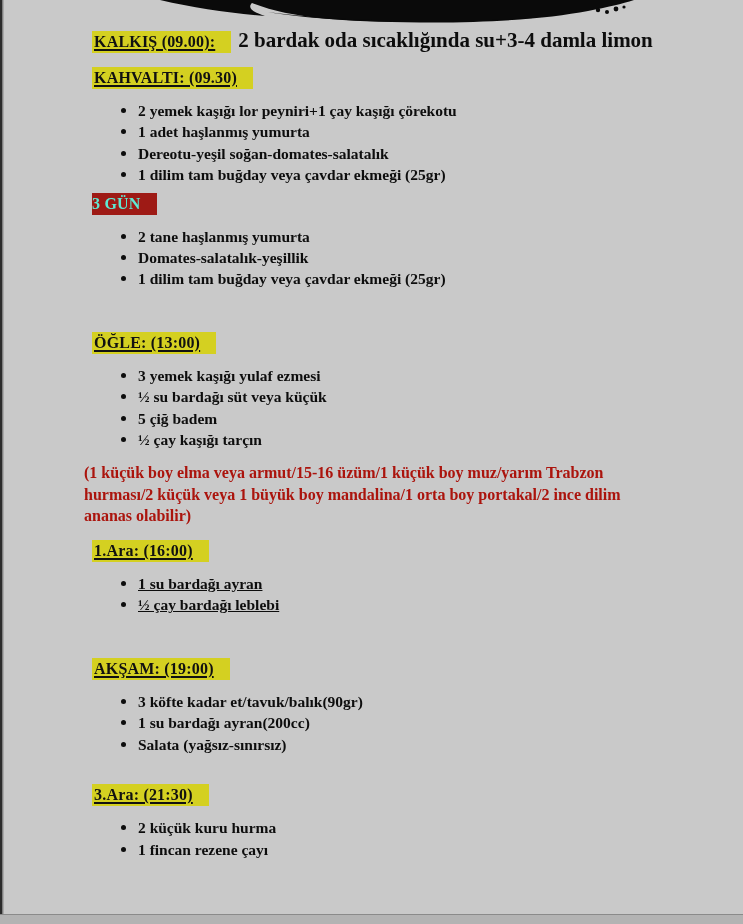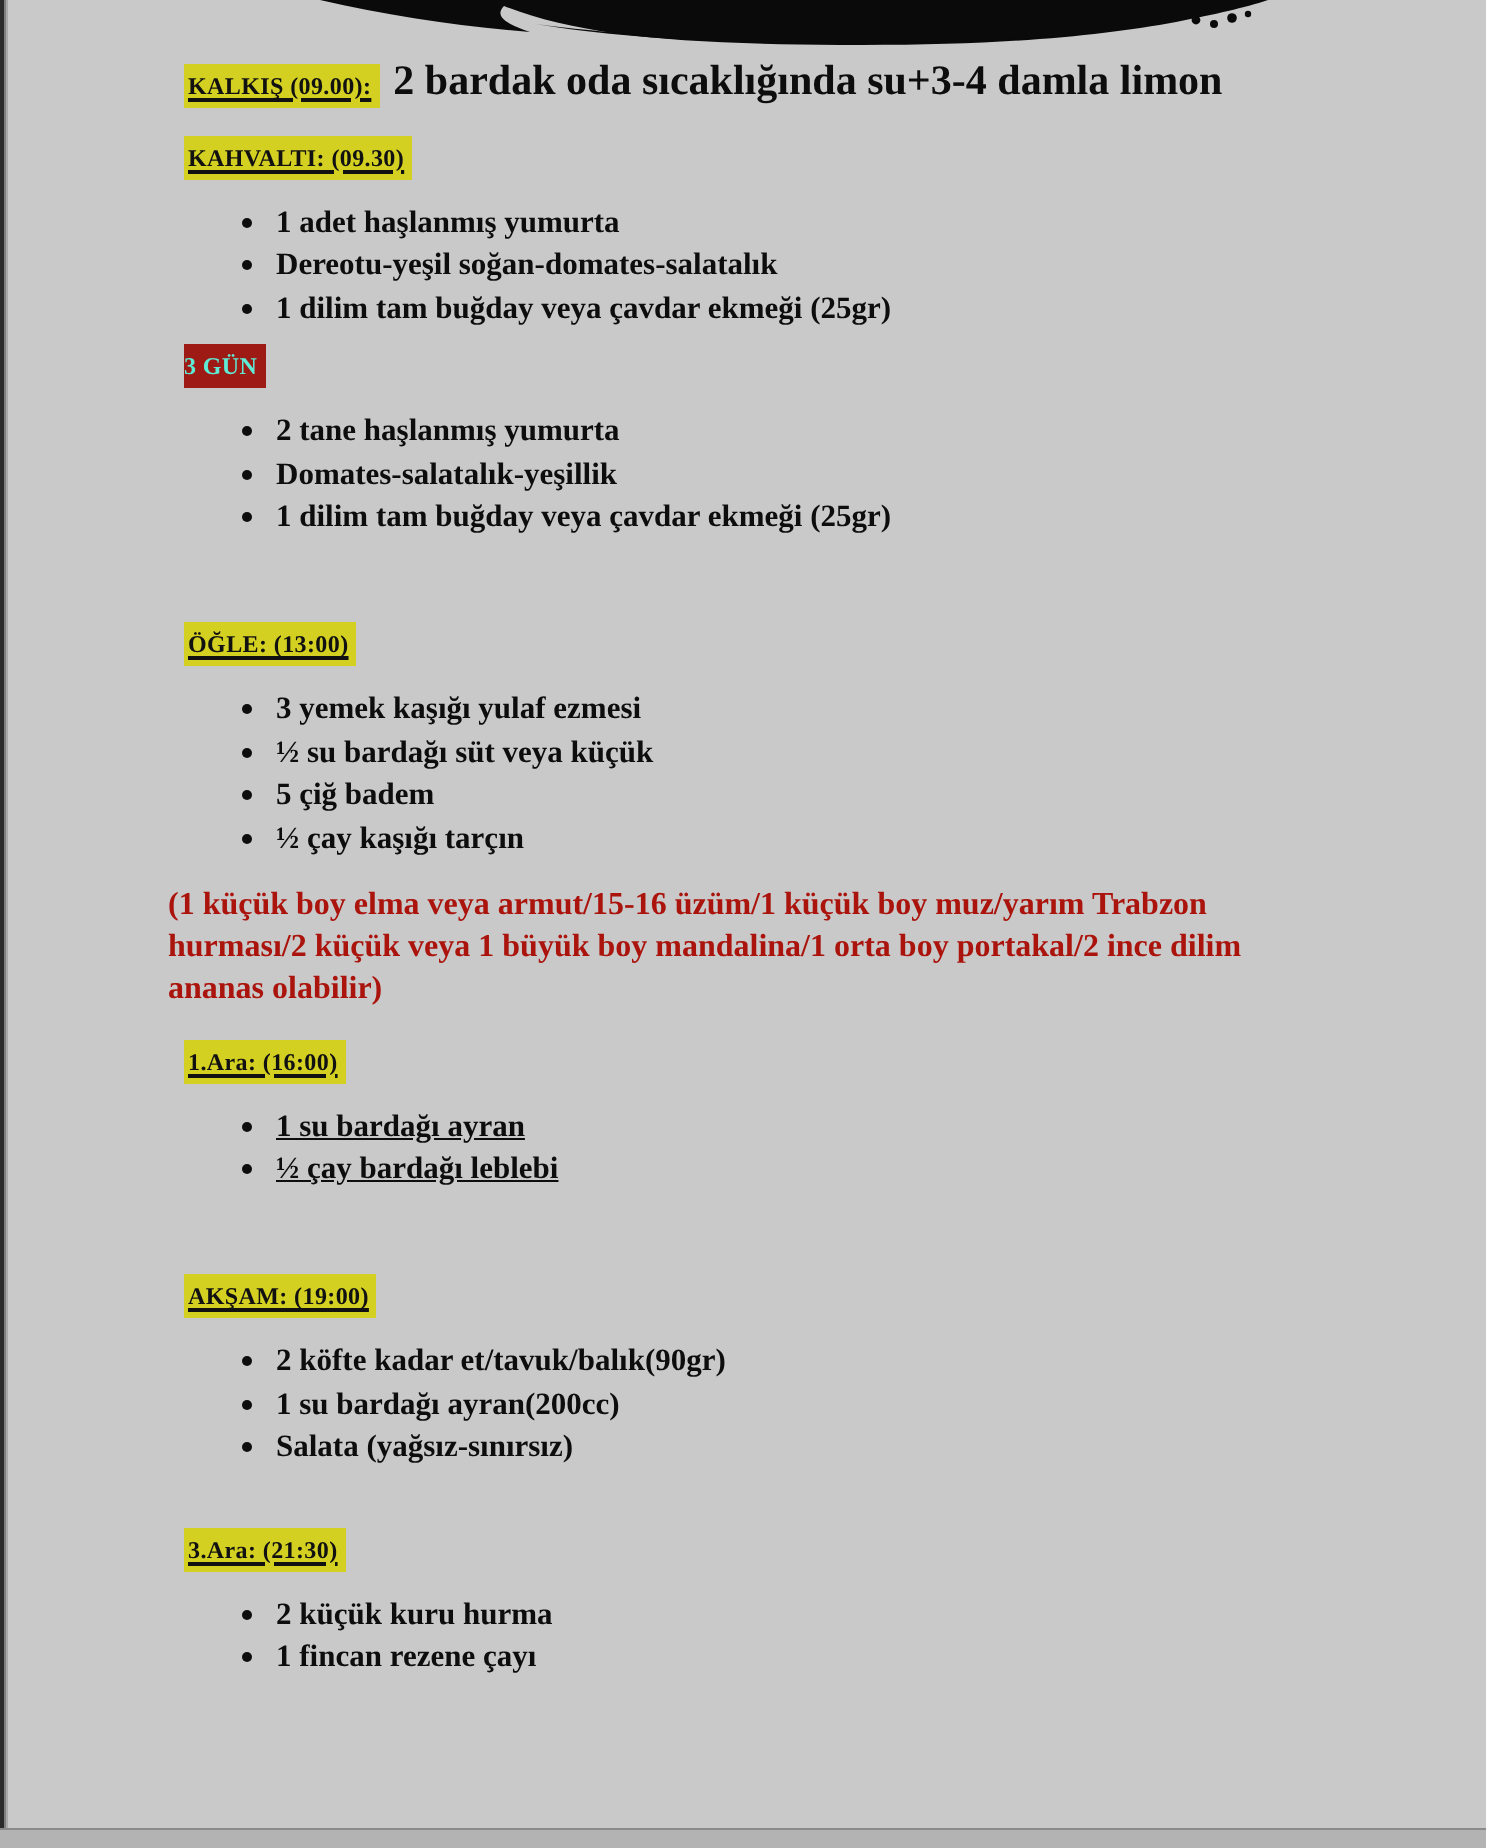--- a/index.html
+++ b/index.html
@@ -33,23 +33,23 @@
   .content {
     position: absolute;
     left: 92px; top: 0;
     width: 600px;
     color: #0d0d0d;
     font-size: 15.5px;
   }
   .section { position: relative; }
   .heading {
     display: inline-block;
-    font-size: 12px;
+    font-size: 16px;
     line-height: 20px;
-    padding: 1px 4px 1px 2px;
+    padding: 1px 16px 1px 2px;
     letter-spacing: 0.2px;
   }
   .hl-yellow {
     background: #d4d021;
     color: #111;
     text-decoration: underline;
     text-decoration-thickness: 1.5px;
     text-underline-offset: 2px;
   }
   .hl-red {
@@ -107,41 +107,42 @@
     <path fill="#0a0a0a" d="M268,12 C330,23 450,25 545,17 C470,23 350,23 268,12 Z"></path>
     <circle cx="598" cy="10" r="2.2" fill="#0a0a0a"></circle>
     <circle cx="607" cy="12" r="2" fill="#0a0a0a"></circle>
     <circle cx="616" cy="9" r="2.4" fill="#0a0a0a"></circle>
     <circle cx="624" cy="7" r="1.6" fill="#0a0a0a"></circle>
   </svg>
 
   <div class="content" id="doc-content">
       <div class="section sec-kalkis"><span class="heading hl-yellow">KALKIŞ (09.00):</span><span class="inline-text">2 bardak oda sıcaklığında su+3-4 damla limon</span></div>
       <div class="section sec-kahvalti"><span class="heading hl-yellow">KAHVALTI: (09.30)</span><ul class="bullets">
+          <li>2 yemek kaşığı lor peyniri+1 çay kaşığı çörekotu</li>
           <li>1 adet haşlanmış yumurta</li>
           <li>Dereotu-yeşil soğan-domates-salatalık</li>
           <li>1 dilim tam buğday veya çavdar ekmeği (25gr)</li>
         </ul></div>
       <div class="section sec-gun-3"><span class="heading hl-red">3 GÜN</span><ul class="bullets">
           <li>2 tane haşlanmış yumurta</li>
           <li>Domates-salatalık-yeşillik</li>
           <li>1 dilim tam buğday veya çavdar ekmeği (25gr)</li>
         </ul></div>
       <div class="section sec-ogle"><span class="heading hl-yellow">ÖĞLE: (13:00)</span><ul class="bullets">
           <li>3 yemek kaşığı yulaf ezmesi</li>
           <li>½  su bardağı süt veya küçük</li>
           <li>5 çiğ badem</li>
           <li>½ çay kaşığı tarçın</li>
         </ul><p class="note">(1 küçük boy elma veya armut/15-16 üzüm/1 küçük boy muz/yarım Trabzon hurması/2 küçük veya 1 büyük boy mandalina/1 orta boy portakal/2 ince dilim ananas olabilir)</p></div>
       <div class="section sec-ara-1"><span class="heading hl-yellow">1.Ara: (16:00)</span><ul class="bullets">
           <li>1 su bardağı ayran</li>
           <li>½ çay bardağı leblebi</li>
         </ul></div>
       <div class="section sec-aksam"><span class="heading hl-yellow">AKŞAM: (19:00)</span><ul class="bullets">
-          <li>2 köfte kadar et/tavuk/balık(90gr)</li>
+          <li>3 köfte kadar et/tavuk/balık(90gr)</li>
           <li>1 su bardağı ayran(200cc)</li>
           <li>Salata (yağsız-sınırsız)</li>
         </ul></div>
       <div class="section sec-ara-3"><span class="heading hl-yellow">3.Ara: (21:30)</span><ul class="bullets">
           <li>2 küçük kuru hurma</li>
           <li>1 fincan rezene çayı</li>
         </ul></div>
     </div>
 
   <div class="edge-left"></div>

